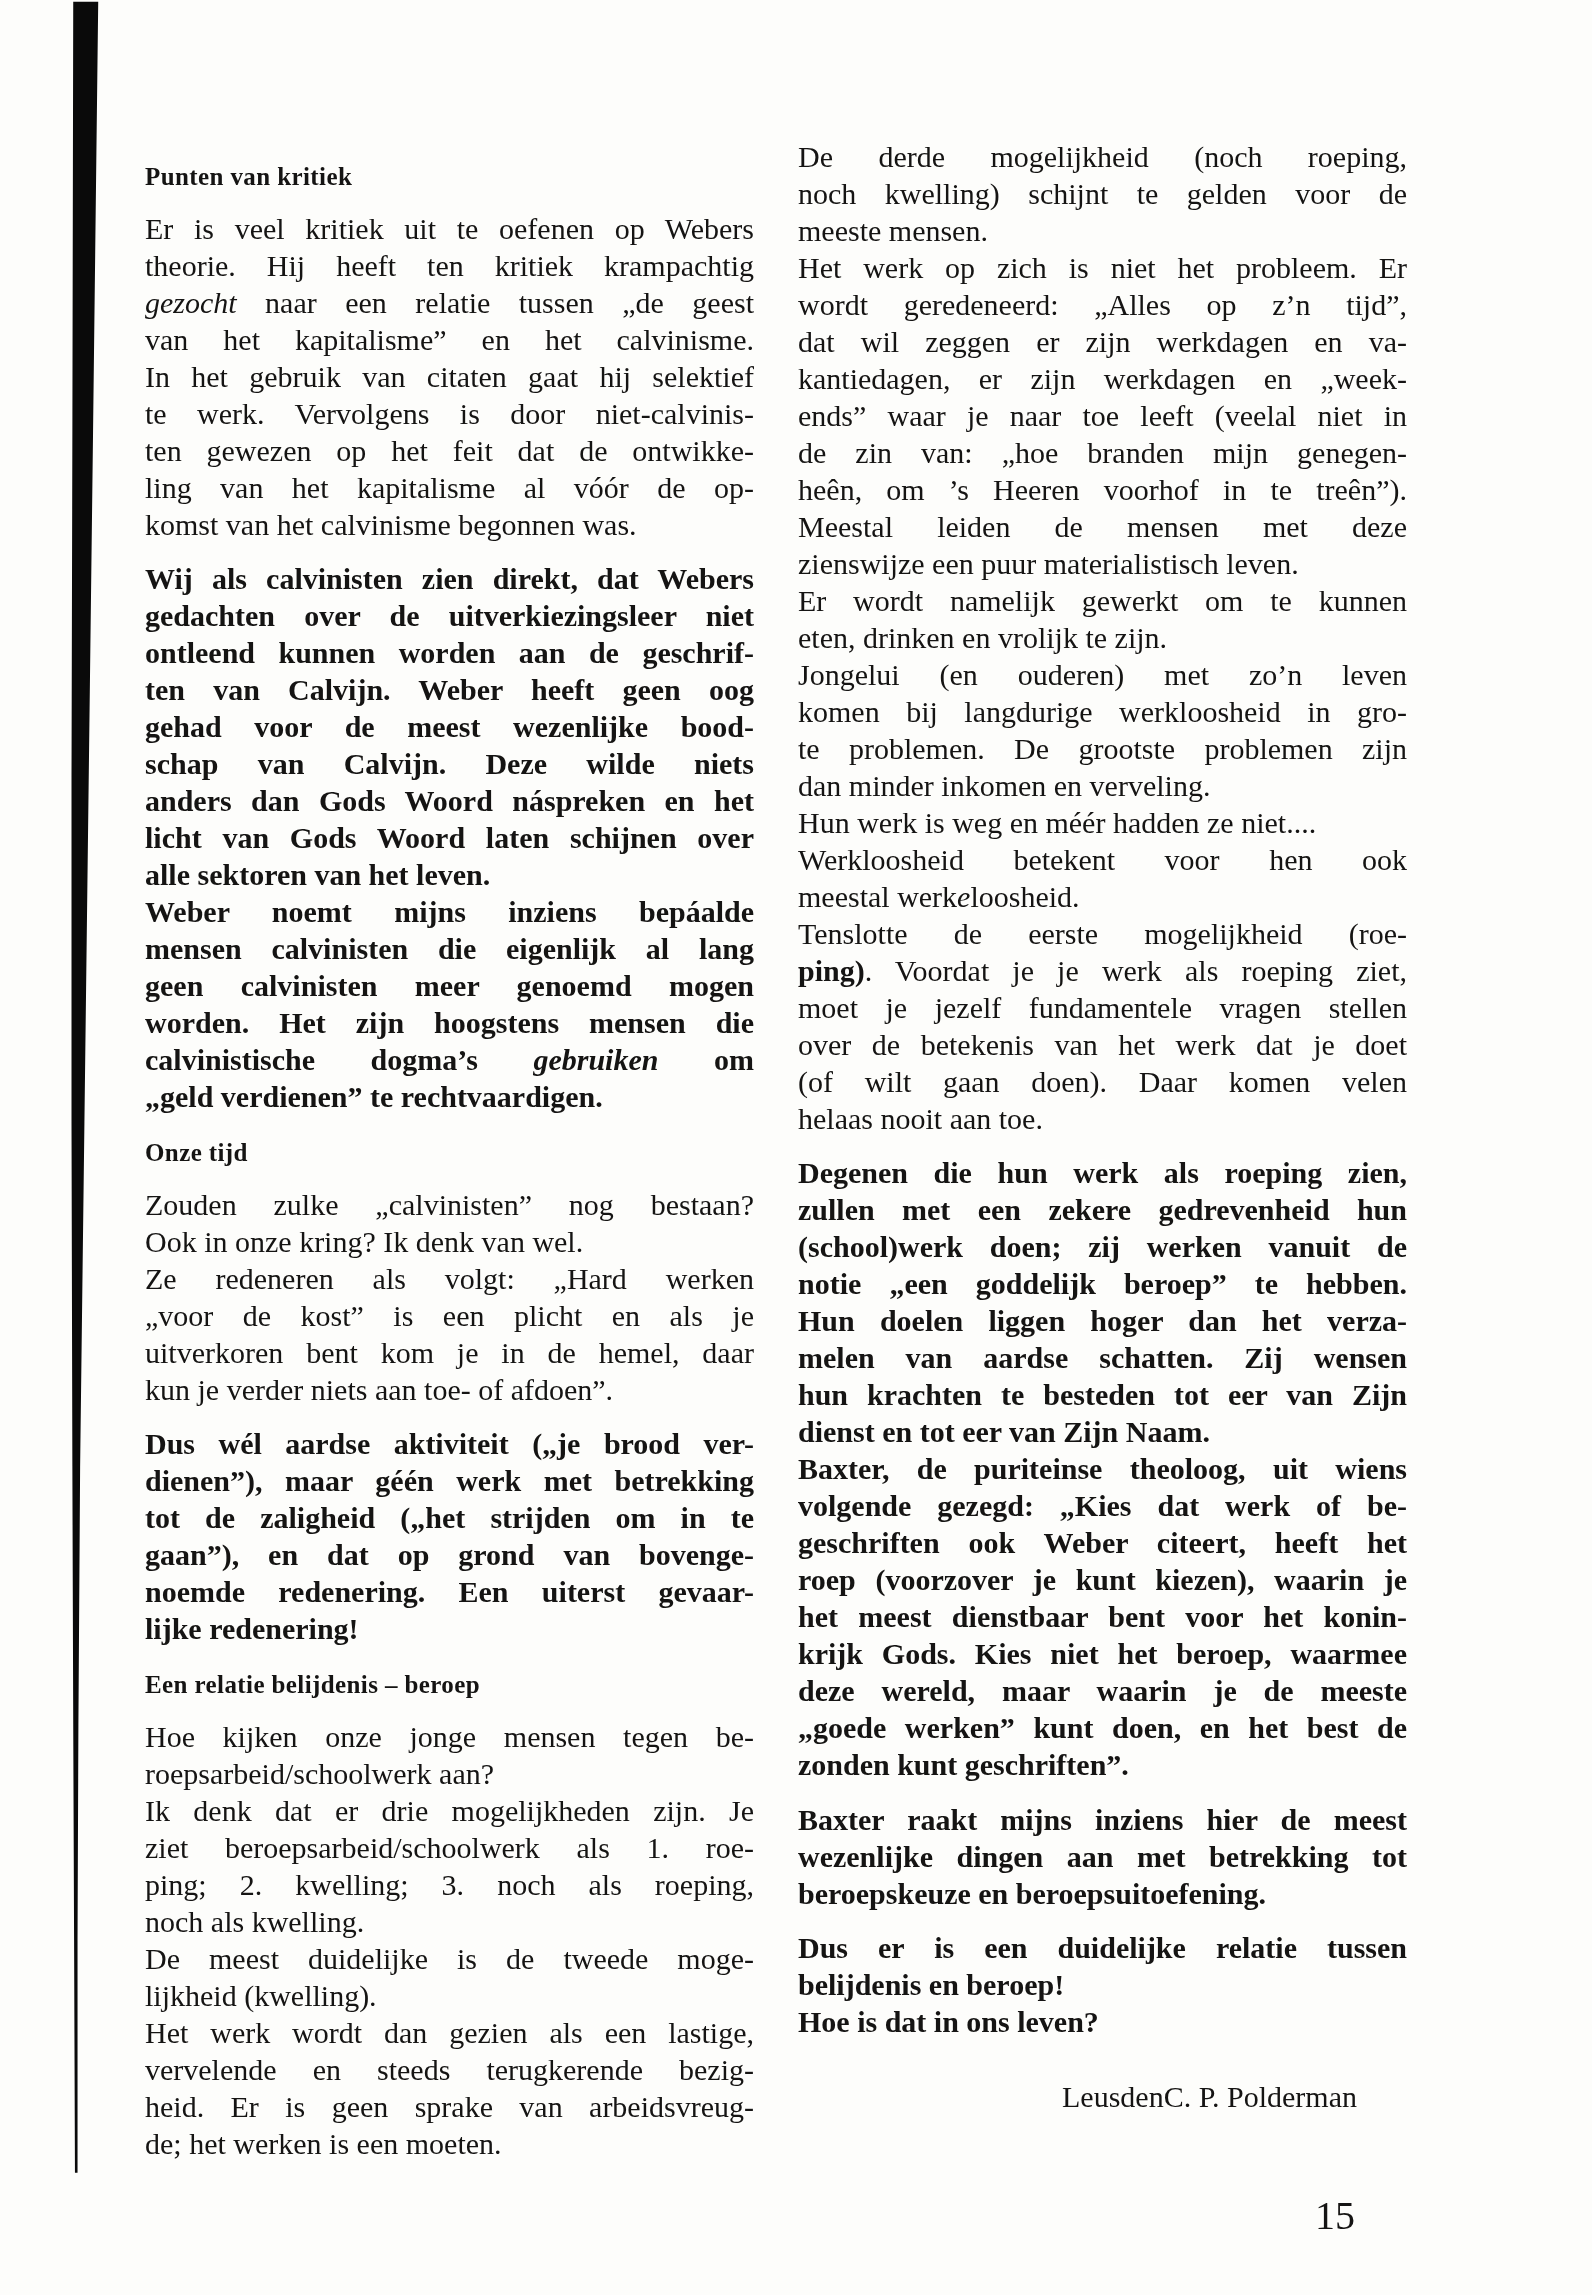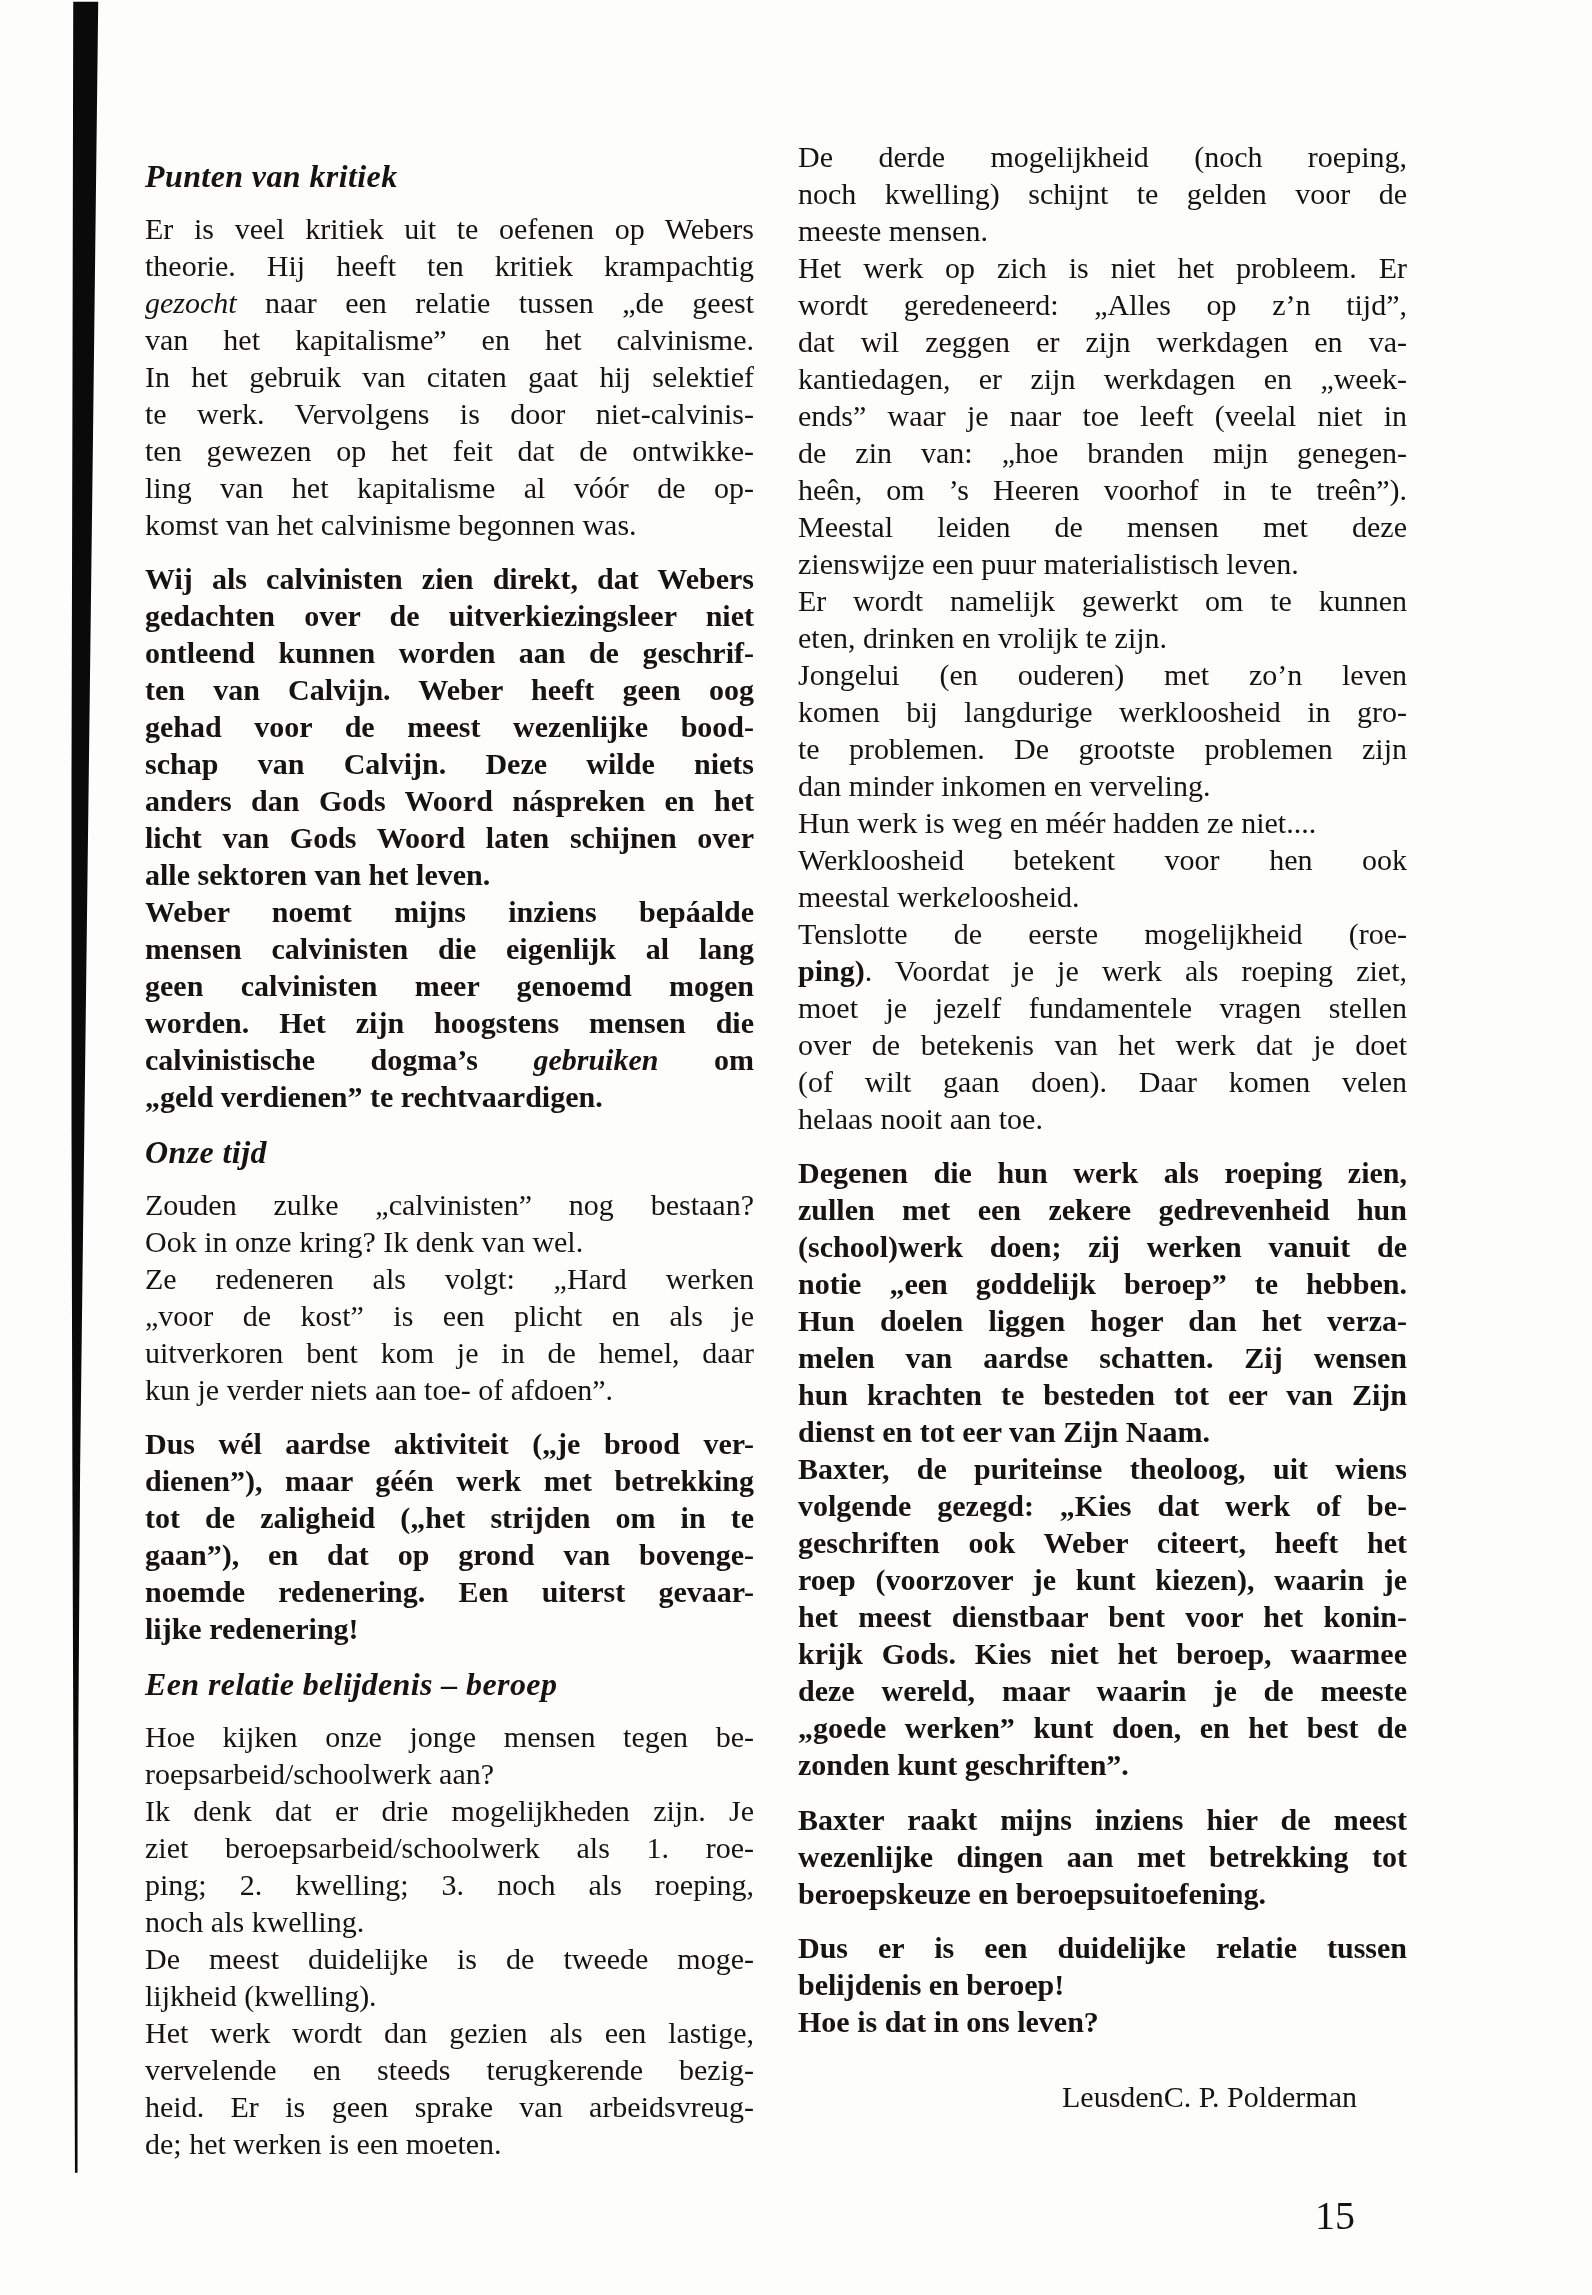--- a/index.html
+++ b/index.html
@@ -24,26 +24,25 @@
   }
   .column {
     position: absolute;
     width: 609px;
   }
   .column.left  { left: 145px; top: 158px; }
   .column.right { left: 798px; top: 138px; }
 
   .block.heading {
     font-weight: bold;
-    font-size: 32px;
+    font-size: 25px;
     line-height: 37px;
     letter-spacing: 0.4px;
     margin-top: 19px;
     margin-bottom: 14.7px;
-    font-style: italic;
   }
   .block:first-child { margin-top: 0; }
   .block.paragraph + .block.paragraph { margin-top: 17.3px; font-weight: bold; }
 
   .line {
     font-size: 30px;
     line-height: 37px;
     text-align: justify;
     text-align-last: justify;
     white-space: normal;

